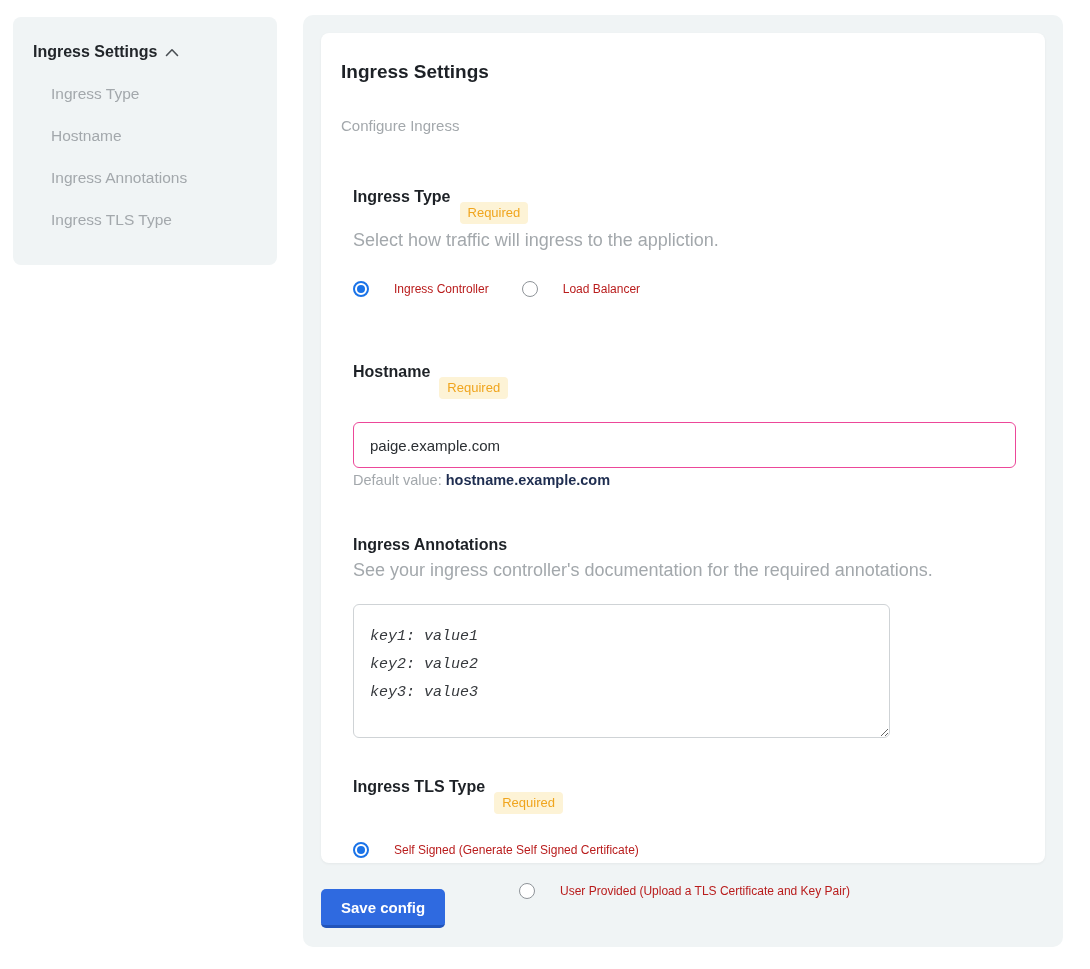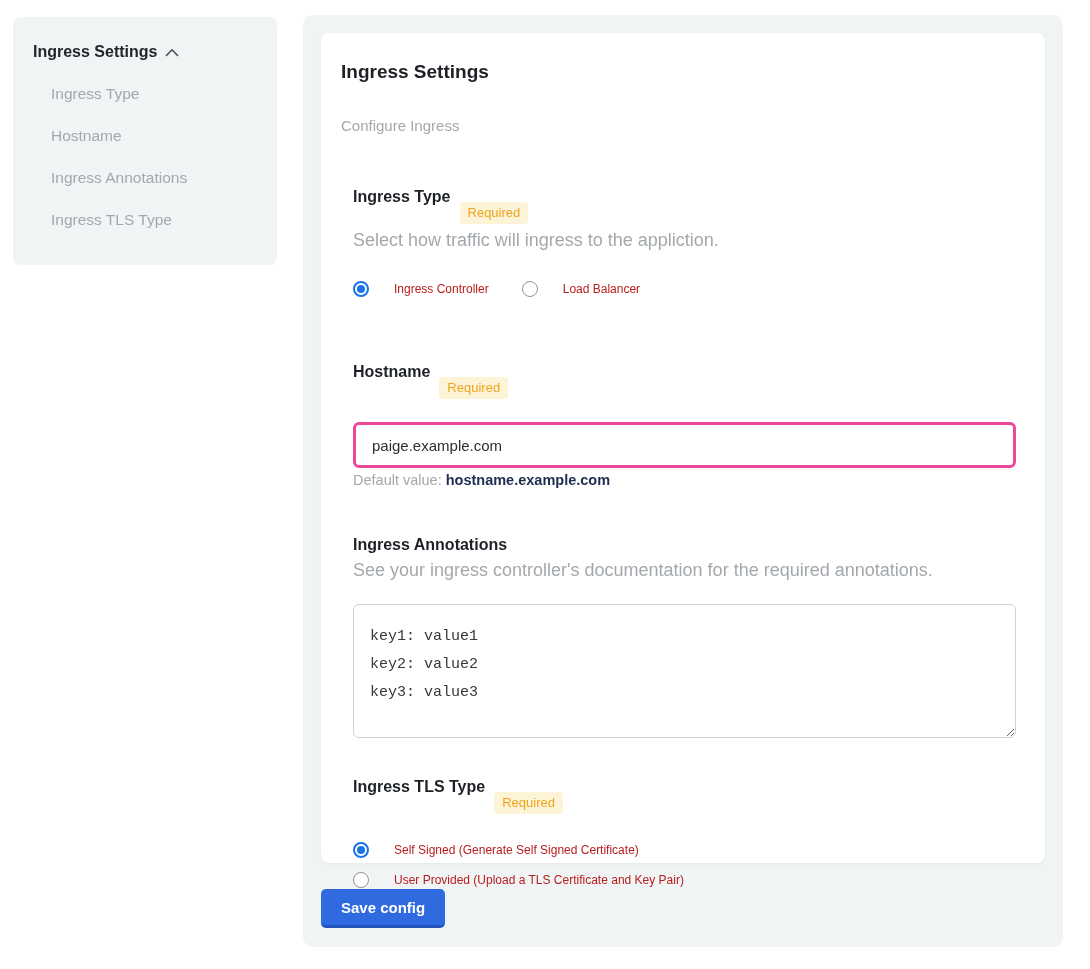--- a/index.html
+++ b/index.html
@@ -126,21 +126,21 @@
     margin: -4px 0 0 -4px;
     border-radius: 50%;
     background: #1a73e8;
   }
 
   .sec-hostname { margin-top: 48px; }
   .text-input {
     margin-top: 23px;
     width: 663px;
     height: 46px;
-    border: 3px solid #ec4899;
+    border: 1px solid #ec4899;
     border-radius: 6px;
     padding: 0 16px;
     font-size: 15px;
     font-family: "Liberation Sans", sans-serif;
     color: #2b2f33;
     background: #fff;
     outline: none;
     display: block;
   }
   .default-line {
@@ -149,38 +149,39 @@
     color: #a3a8ac;
   }
   .default-value {
     color: #1e2d50;
     font-weight: bold;
   }
 
   .sec-annotations { margin-top: 48px; }
   .annotations-textarea {
     margin-top: 23px;
-    width: 663px;
+    width: 537px;
     height: 134px;
     border: 1px solid #cfd3d6;
     border-radius: 6px;
     padding: 18px 16px;
     font-family: "Liberation Mono", monospace;
     font-size: 15px;
     line-height: 1.85;
     color: #36393d;
     background: #fff;
     outline: none;
     display: block;
     resize: both;
+    font-style: italic;
   }
 
   .sec-tls { margin-top: 22px; }
   .tls-option-1 { margin-top: 28px; }
-  .tls-option-2 { margin-top: 14px; }
+  .tls-option-2 { margin-top: 25px; justify-content: center; }
 
   .save-button {
     margin-top: 26px;
     display: inline-block;
     background: #2f6ae0;
     border: none;
     border-bottom: 3px solid #2254ba;
     border-radius: 5px;
     color: #ffffff;
     font-family: "Liberation Sans", sans-serif;

